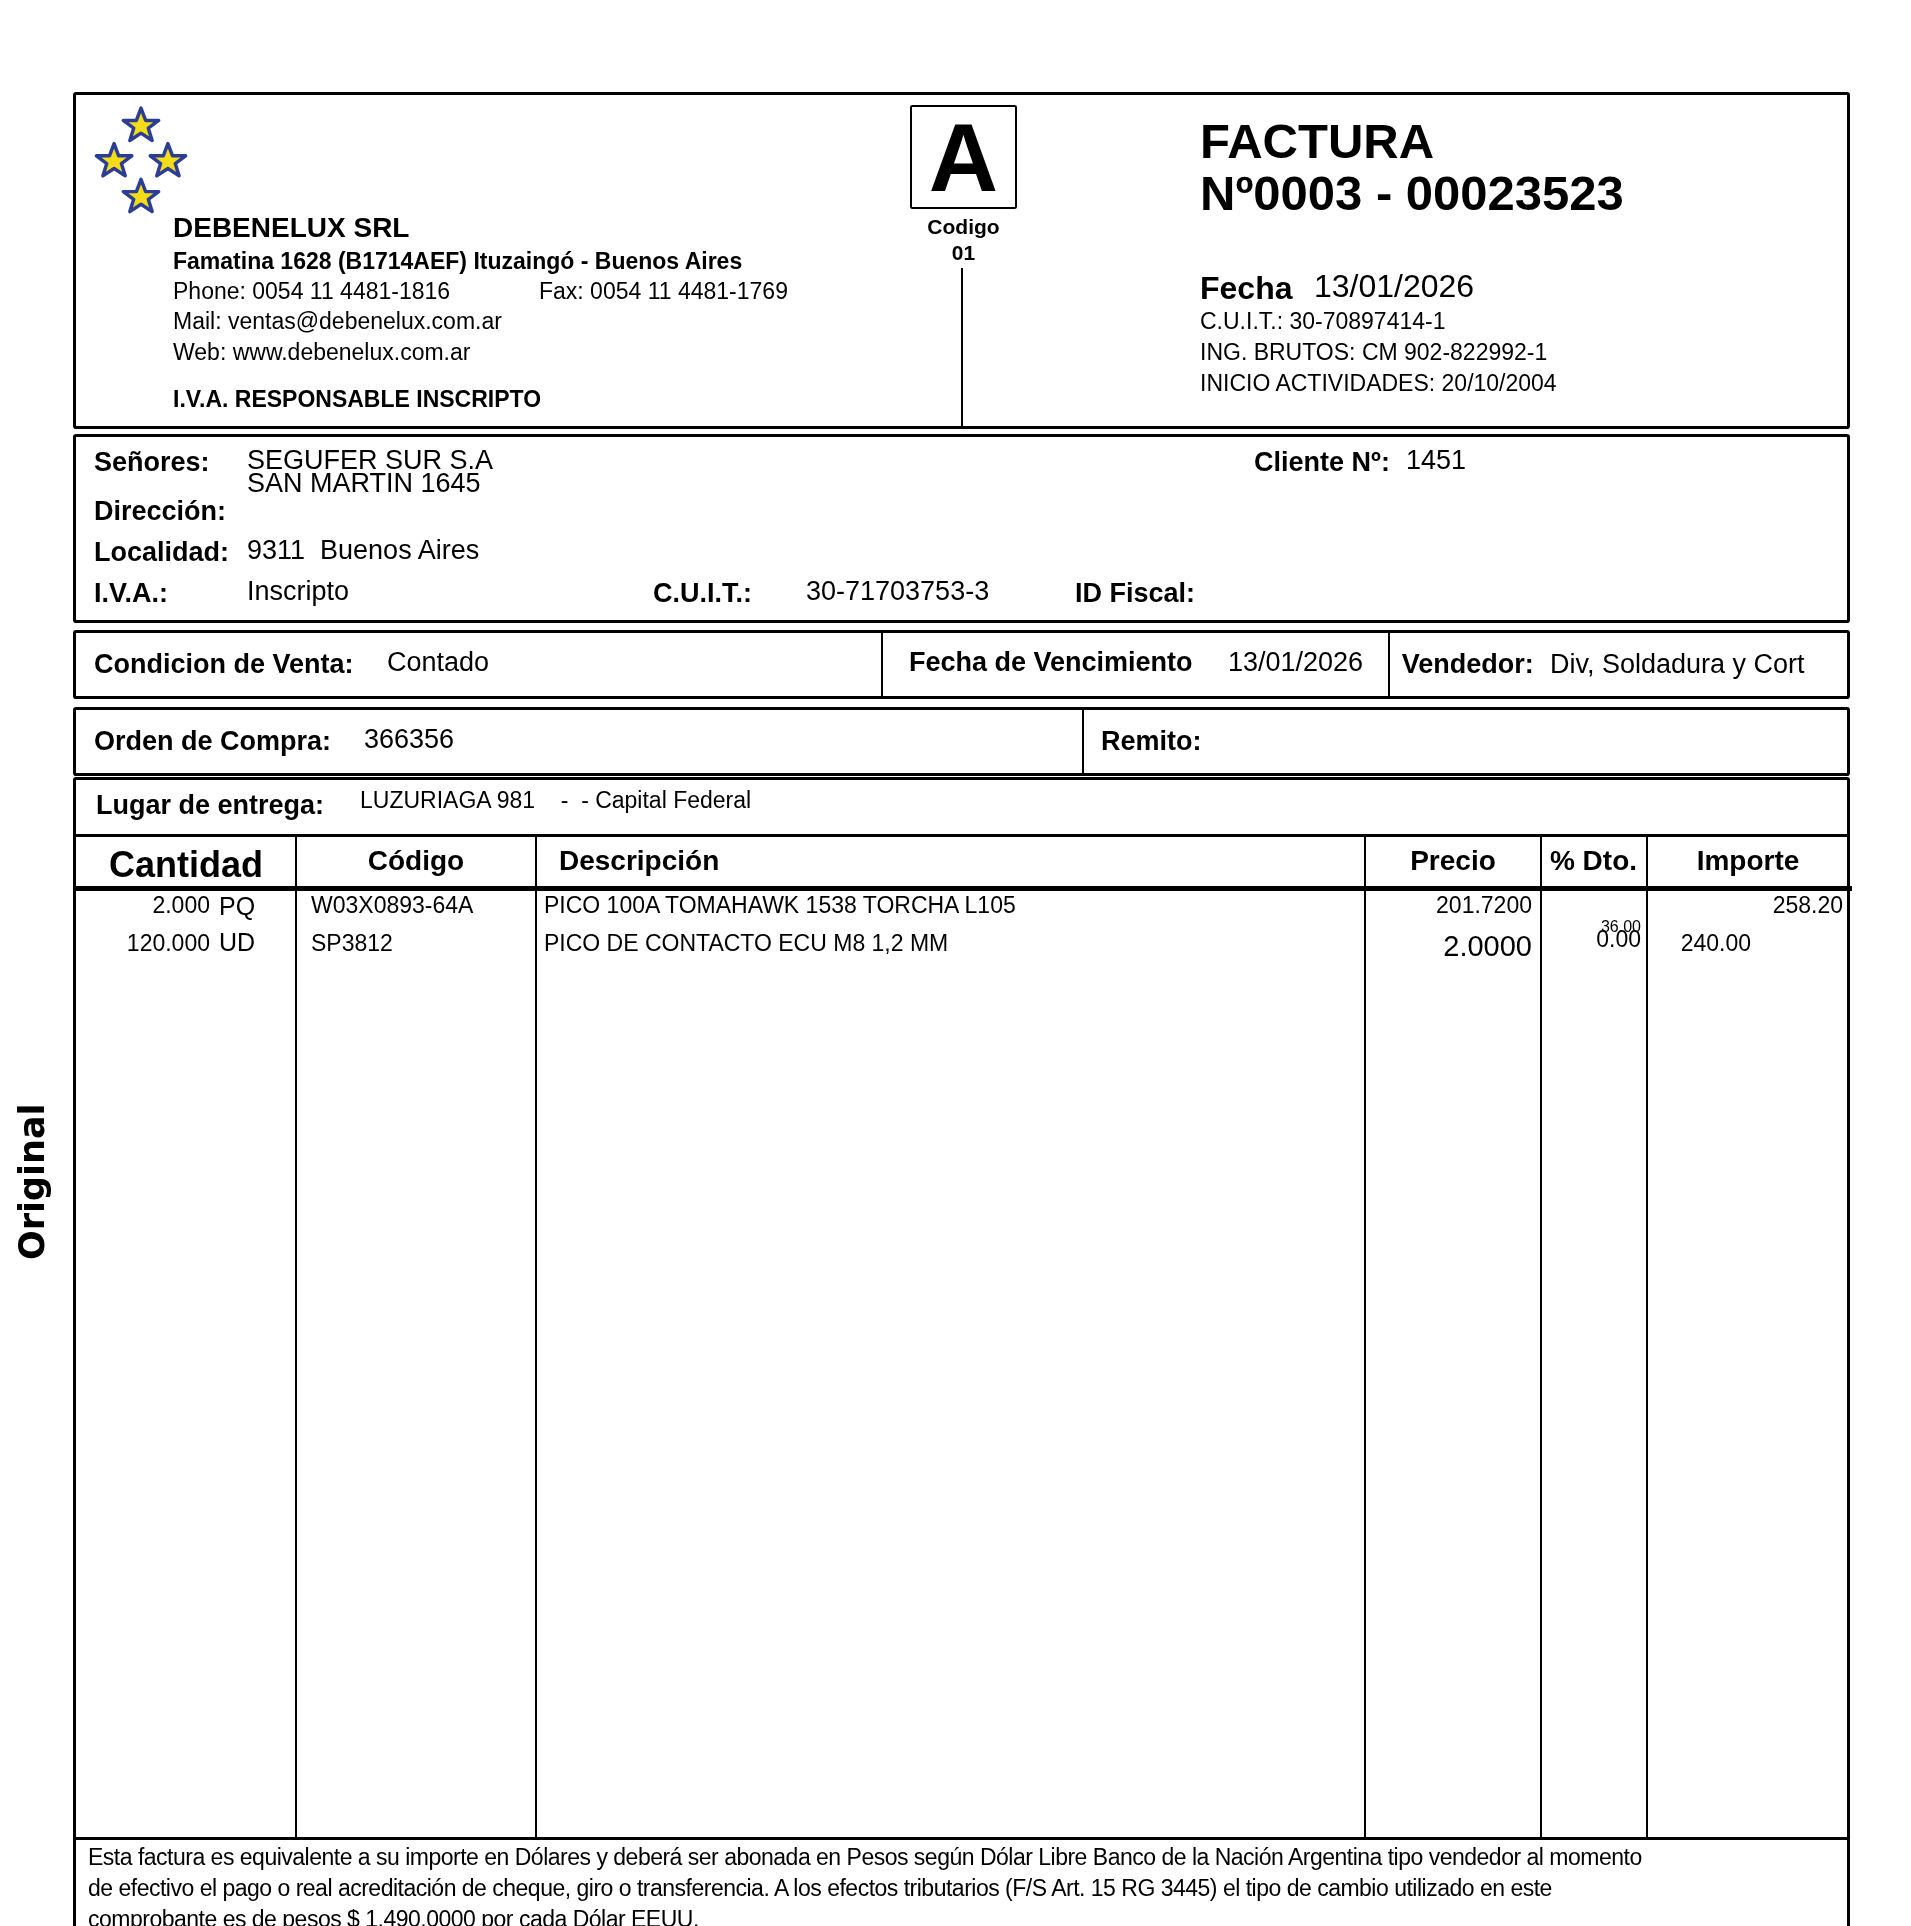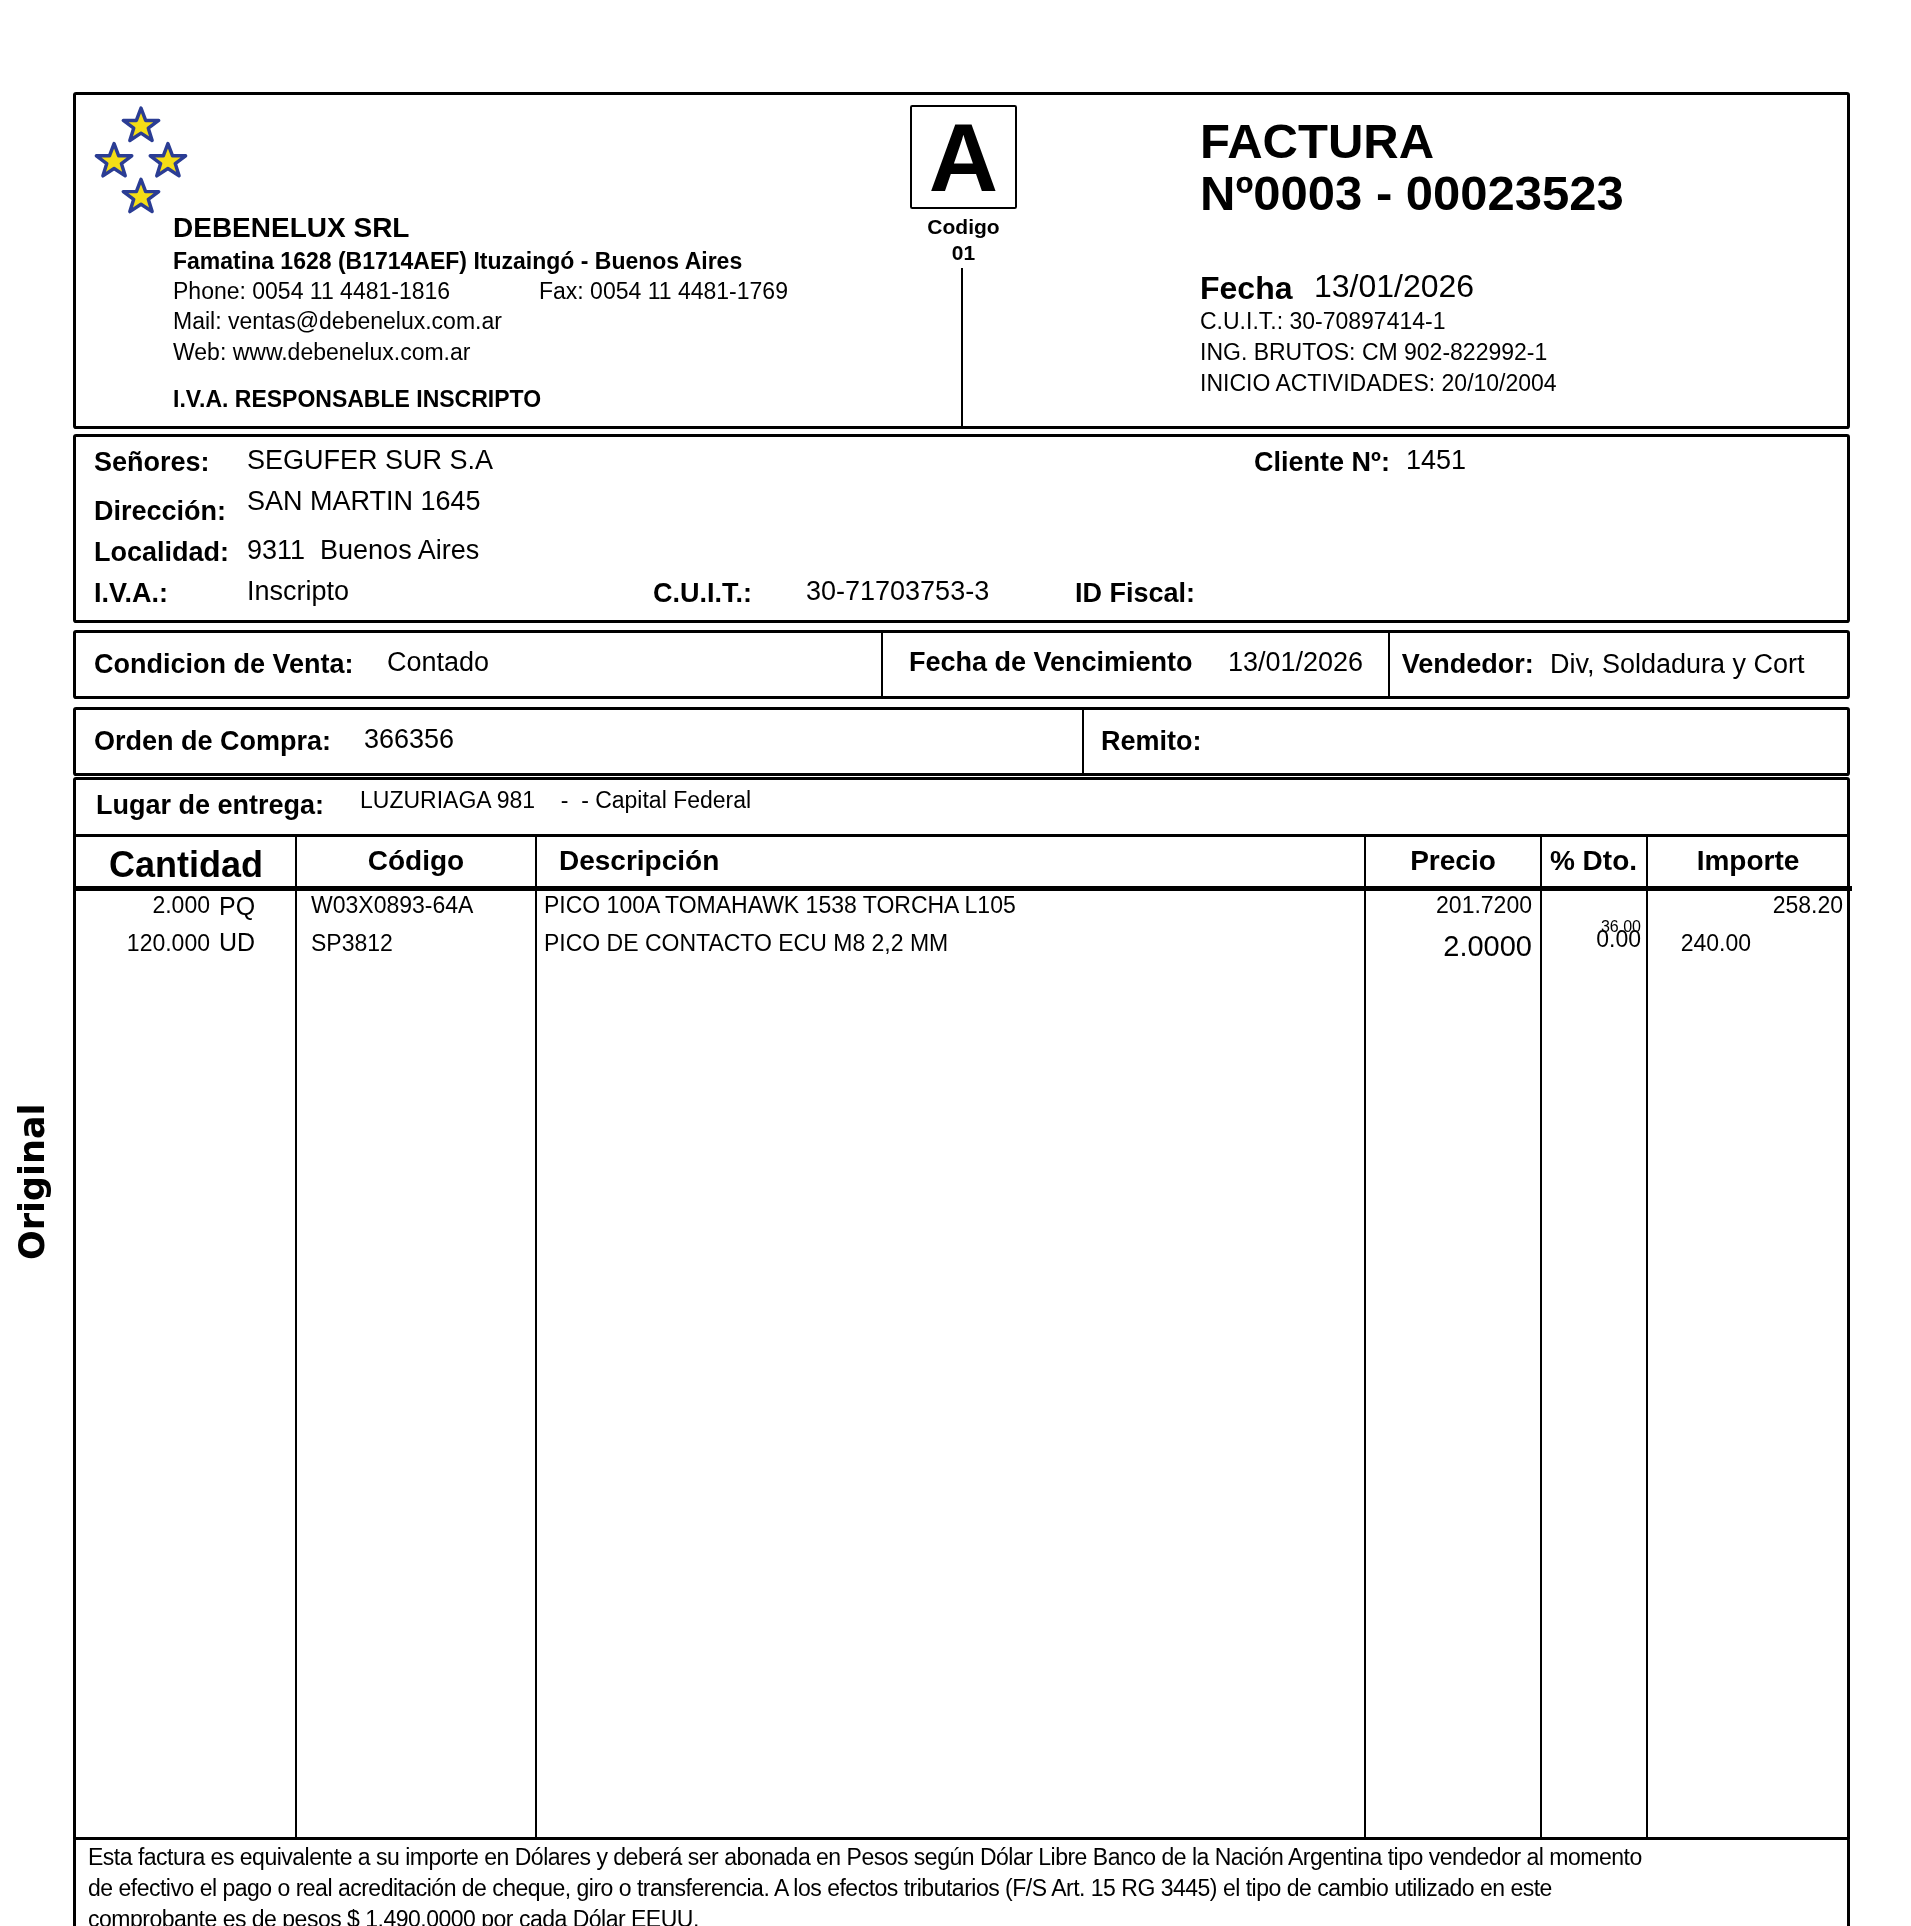--- a/index.html
+++ b/index.html
@@ -54,21 +54,21 @@
 <div class="t" style="left:1200px; top:341px; font-size:23px;">ING. BRUTOS: CM 902-822992-1</div>
 <div class="t" style="left:1200px; top:372px; font-size:23px;">INICIO ACTIVIDADES: 20/10/2004</div>
 
 <div class="box" style="left:73px; top:434px; width:1777px; height:189px;"></div>
 <div class="t b" style="left:94px; top:449px; font-size:27px;">Señores:</div>
 <div class="t" style="left:247px; top:447px; font-size:27px;">SEGUFER SUR S.A</div>
 <div class="t b" style="left:1254px; top:449px; font-size:27px;">Cliente Nº:</div>
 <div class="t" style="left:1406px; top:447px; font-size:27px;">1451</div>
 
 <div class="t b" style="left:94px; top:498px; font-size:27px;">Dirección:</div>
-<div class="t" style="left:247px; top:488px; font-size:27px;">SAN MARTIN 1645</div>
+<div class="t" style="left:247px; top:470px; font-size:27px;">SAN MARTIN 1645</div>
 
 <div class="t b" style="left:94px; top:539px; font-size:27px;">Localidad:</div>
 <div class="t" style="left:247px; top:537px; font-size:27px; white-space:pre;">9311  Buenos Aires</div>
 
 <div class="t b" style="left:94px; top:580px; font-size:27px;">I.V.A.:</div>
 <div class="t" style="left:247px; top:578px; font-size:27px;">Inscripto</div>
 <div class="t b" style="left:653px; top:580px; font-size:27px;">C.U.I.T.:</div>
 <div class="t" style="left:806px; top:578px; font-size:27px;">30-71703753-3</div>
 <div class="t b" style="left:1075px; top:580px; font-size:27px;">ID Fiscal:</div>
 <div class="t" style="left:1213px; top:578px; font-size:27px;"></div>
@@ -120,21 +120,21 @@
   <div class="t" style="left:544px; top:894px; font-size:23px;">PICO 100A TOMAHAWK 1538 TORCHA L105</div>
   <div class="t r" style="left:1366px; top:894px; width:166px; font-size:23px;">201.7200</div>
   <div class="t r" style="left:1542px; top:891px; width:99px; font-size:16px;margin-top:28px;">36.00</div>
   <div class="t r" style="left:1648px; top:894px; width:195px; font-size:23px;">258.20</div>
 </div>
 
 <div>
   <div class="t r" style="left:77px; top:932px; width:133px; font-size:23px;">120.000</div>
   <div class="t" style="left:219px; top:930px; font-size:25px;">UD</div>
   <div class="t" style="left:311px; top:932px; font-size:23px;">SP3812</div>
-  <div class="t" style="left:544px; top:932px; font-size:23px;">PICO DE CONTACTO ECU M8 2,2 MM</div>
+  <div class="t" style="left:544px; top:932px; font-size:23px;">PICO DE CONTACTO ECU M8 1,2 MM</div>
   <div class="t r" style="left:1366px; top:932px; width:166px; font-size:29px;">2.0000</div>
   <div class="t r" style="left:1542px; top:928px; width:99px; font-size:23px;">0.00</div>
   <div class="t r" style="left:1556px; top:932px; width:195px; font-size:23px;">240.00</div>
 </div>
 
 <div class="abs" style="left:73px; top:1837px; width:1777px; height:750px; border:3.5px solid #000; border-radius:3.1px; box-sizing:border-box;"></div>
 
 <div class="t" style="left:88px; top:1846px; font-size:23px; letter-spacing:-0.5px;">Esta factura es equivalente a su importe en Dólares y deberá ser abonada en Pesos según Dólar Libre Banco de la Nación Argentina tipo vendedor al momento</div>
 <div class="t" style="left:88px; top:1877px; font-size:23px; letter-spacing:-0.5px;">de efectivo el pago o real acreditación de cheque, giro o transferencia. A los efectos tributarios (F/S Art. 15 RG 3445) el tipo de cambio utilizado en este</div>
 <div class="t" style="left:88px; top:1908px; font-size:23px; letter-spacing:-0.5px;">comprobante es de pesos $ 1,490.0000 por cada Dólar EEUU.</div>

